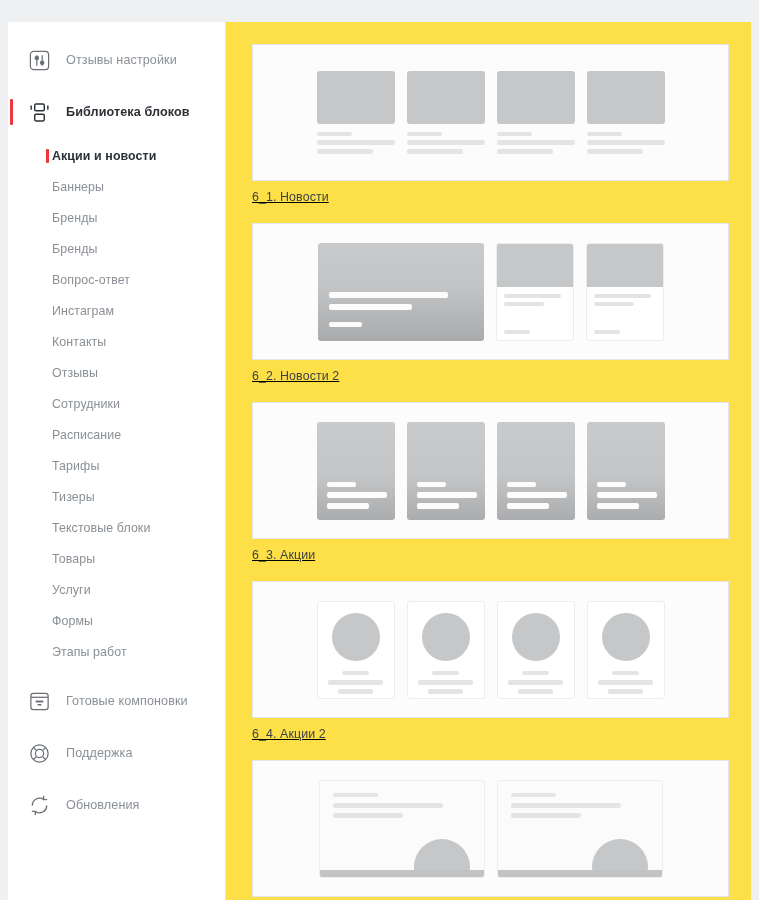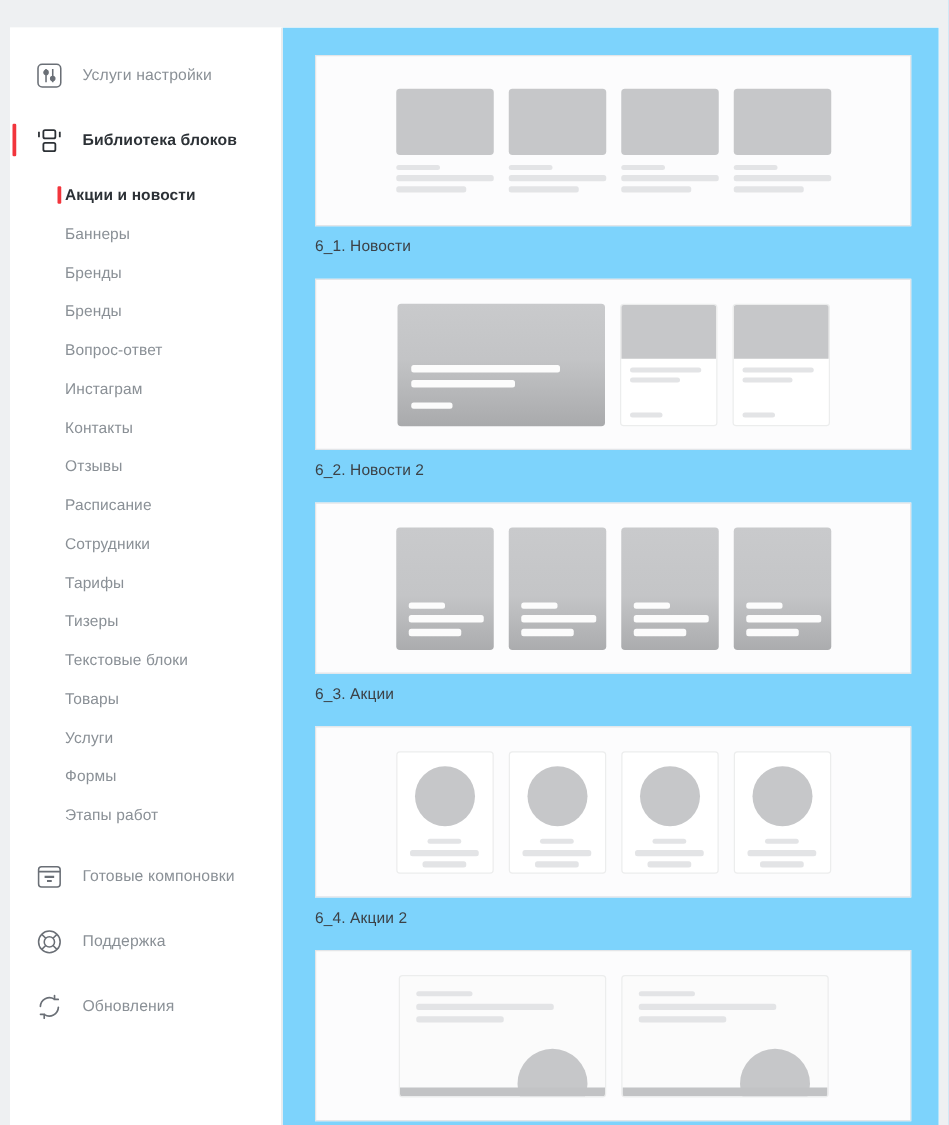--- a/index.html
+++ b/index.html
@@ -46,21 +46,21 @@
     position:absolute;left:38px;top:50%;transform:translateY(-50%);
     width:3px;height:14px;background:#f2353c;border-radius:1px;display:none;
   }
   .sub-item.active .subbar{display:block;}
   .sub-item .label{font-size:12.4px;color:#8a9096;white-space:nowrap;letter-spacing:.1px;}
   .sub-item.active .label{color:#2c3136;font-weight:bold;}
 
   
   .content{
     flex:1;height:100%;box-sizing:border-box;
-    padding:22px 22px 0 26px;overflow:hidden;background:#7dd3fc;
+    padding:22px 22px 0 26px;overflow:hidden;background:#fde047;text-decoration:underline;
   }
   .block{margin-bottom:19px;}
   .preview{
     border:1px solid #e3e5e8;background:#fcfcfd;box-sizing:border-box;
     display:flex;align-items:center;justify-content:center;
     padding:18px 0;
   }
   .caption{
     margin-top:9px;font-size:12.4px;color:#3c4146;letter-spacing:.1px;
   }
@@ -145,21 +145,21 @@
 
         <span class="nav-ico">
           <svg width="23" height="23" viewBox="0 0 24 24" fill="none" stroke="#6a6f76" stroke-width="1.3">
             <rect x="2.5" y="2.5" width="19" height="19" rx="3.5"></rect>
             <line x1="9.2" y1="6.5" x2="9.2" y2="17.5"></line>
             <line x1="14.8" y1="6.5" x2="14.8" y2="17.5"></line>
             <circle cx="9.2" cy="9.3" r="1.7" fill="#6a6f76"></circle>
             <circle cx="14.8" cy="14.4" r="1.7" fill="#6a6f76"></circle>
           </svg>
         </span>
-        <span class="label">Услуги настройки</span>
+        <span class="label">Отзывы настройки</span>
       </div>
 
       <div class="nav-main-item active">
         <span class="bar"></span>
         <span class="nav-ico">
           <svg width="23" height="23" viewBox="0 0 24 24" fill="none" stroke="#2c3136" stroke-width="1.5">
             <rect x="7" y="3.2" width="10" height="7" rx="1.4"></rect>
             <rect x="7" y="13.8" width="10" height="7" rx="1.4"></rect>
             <line x1="3.3" y1="4.6" x2="3.3" y2="9.2"></line>
             <line x1="20.7" y1="4.6" x2="20.7" y2="9.2"></line>
@@ -196,25 +196,25 @@
         <div class="sub-item">
 
           <span class="label">Контакты</span>
         </div>
         <div class="sub-item">
 
           <span class="label">Отзывы</span>
         </div>
         <div class="sub-item">
 
+          <span class="label">Сотрудники</span>
+        </div>
+        <div class="sub-item">
+
           <span class="label">Расписание</span>
-        </div>
-        <div class="sub-item">
-
-          <span class="label">Сотрудники</span>
         </div>
         <div class="sub-item">
 
           <span class="label">Тарифы</span>
         </div>
         <div class="sub-item">
 
           <span class="label">Тизеры</span>
         </div>
         <div class="sub-item">

